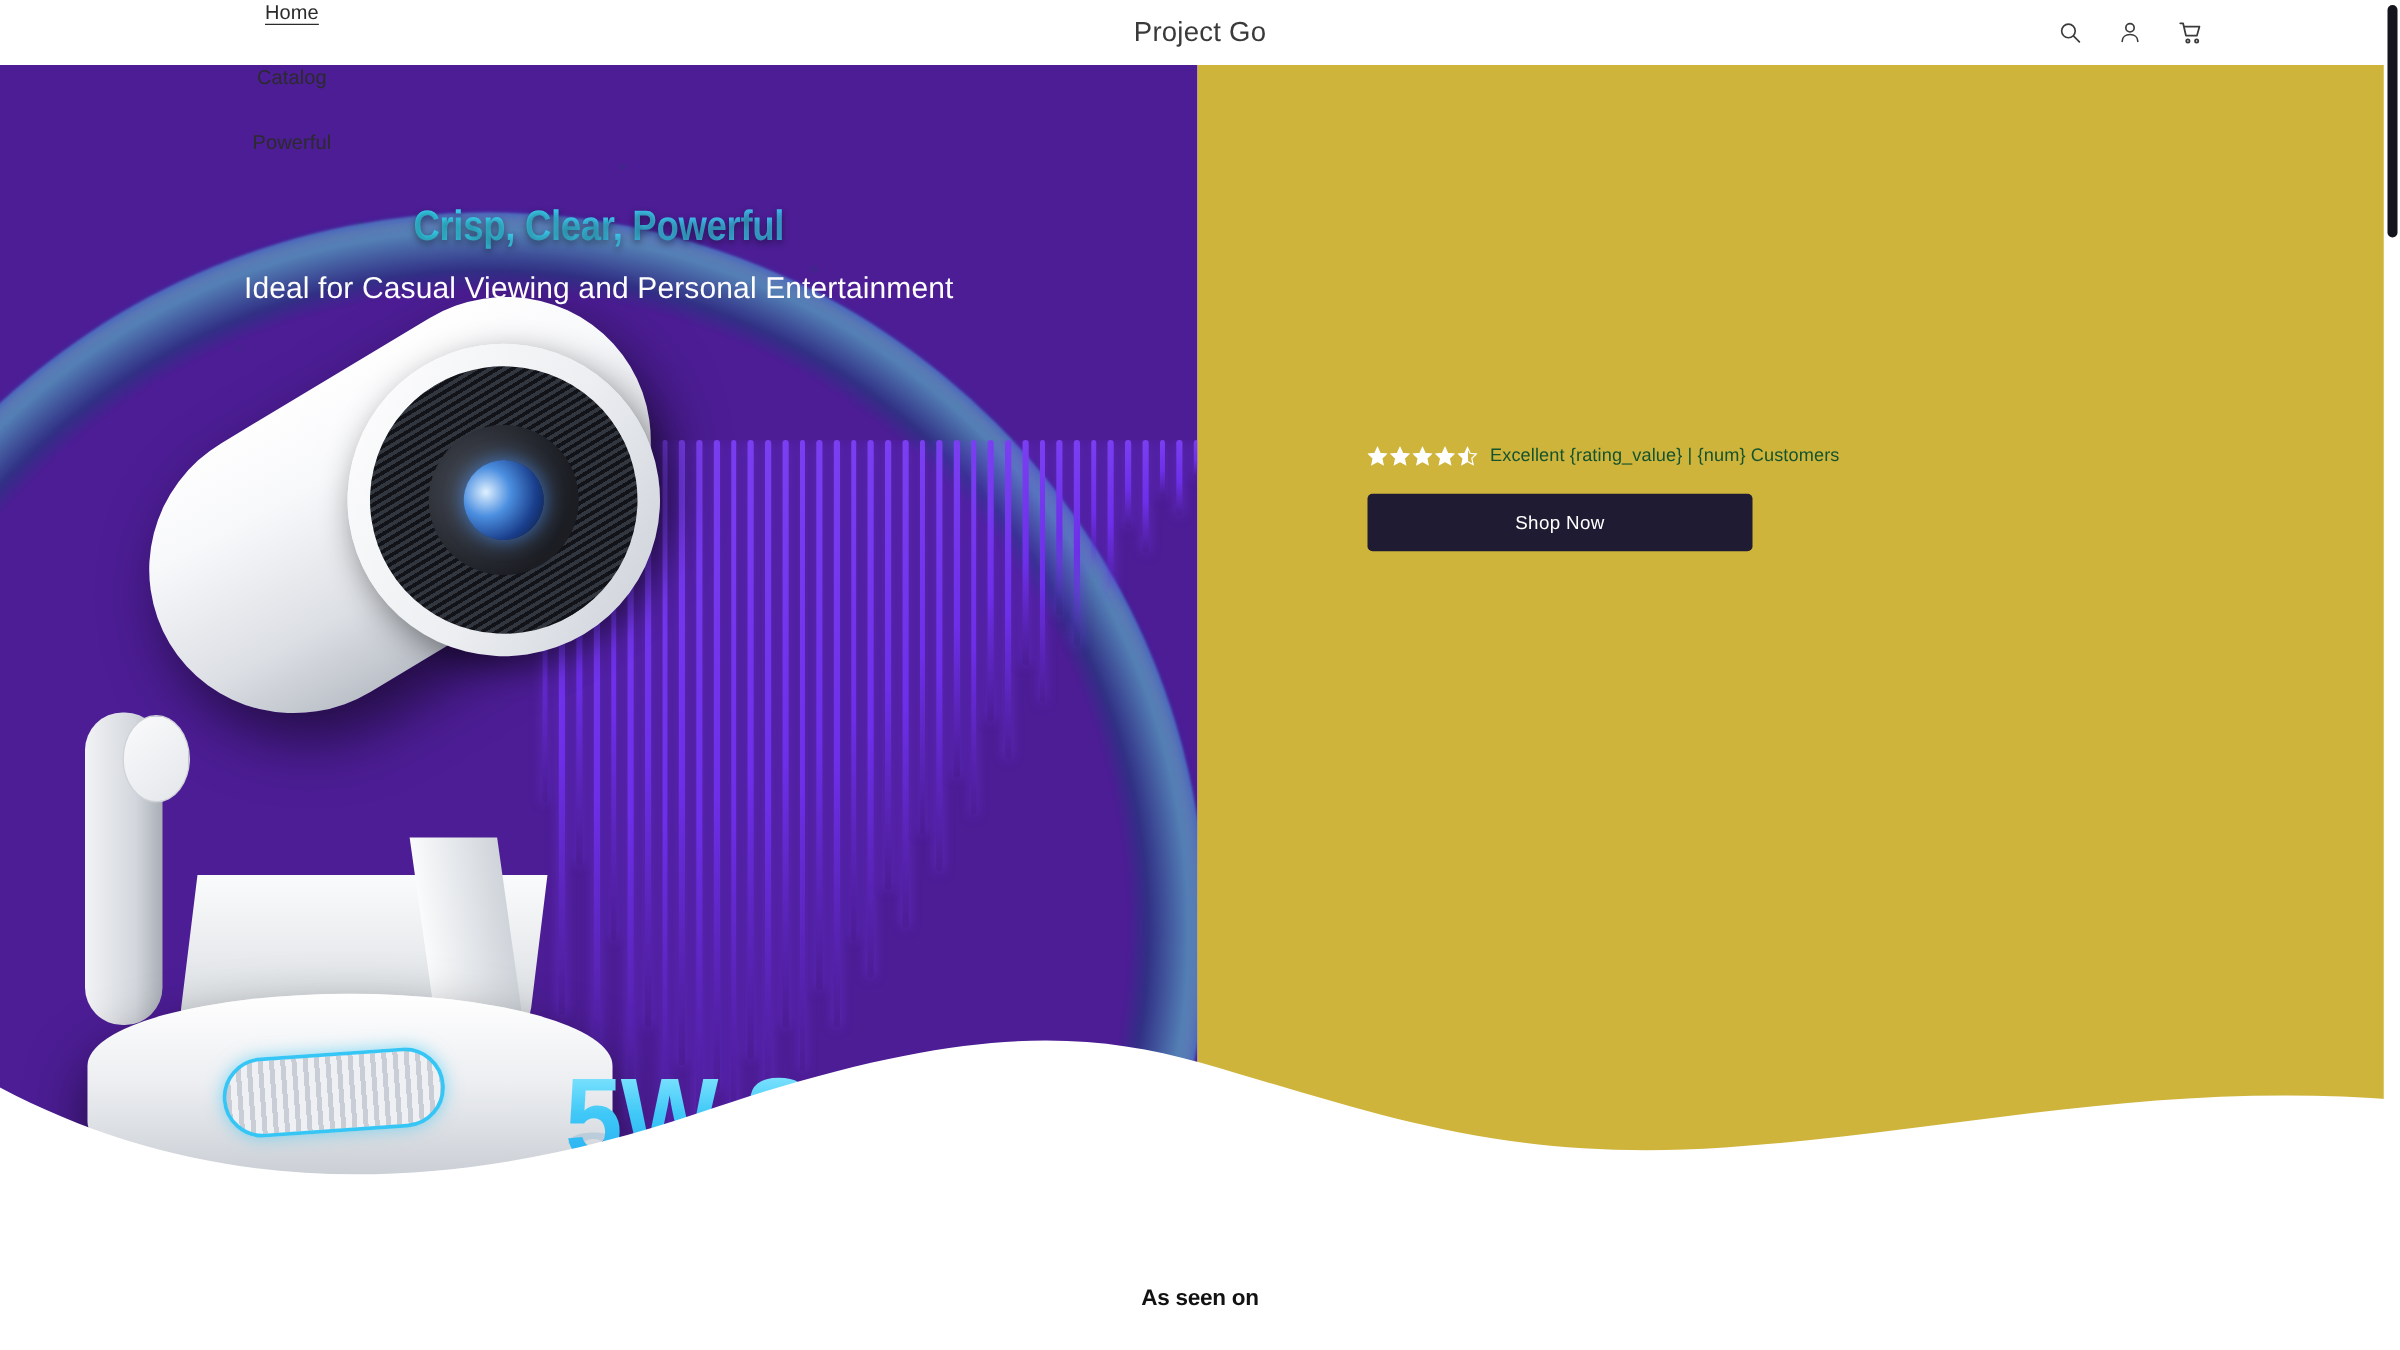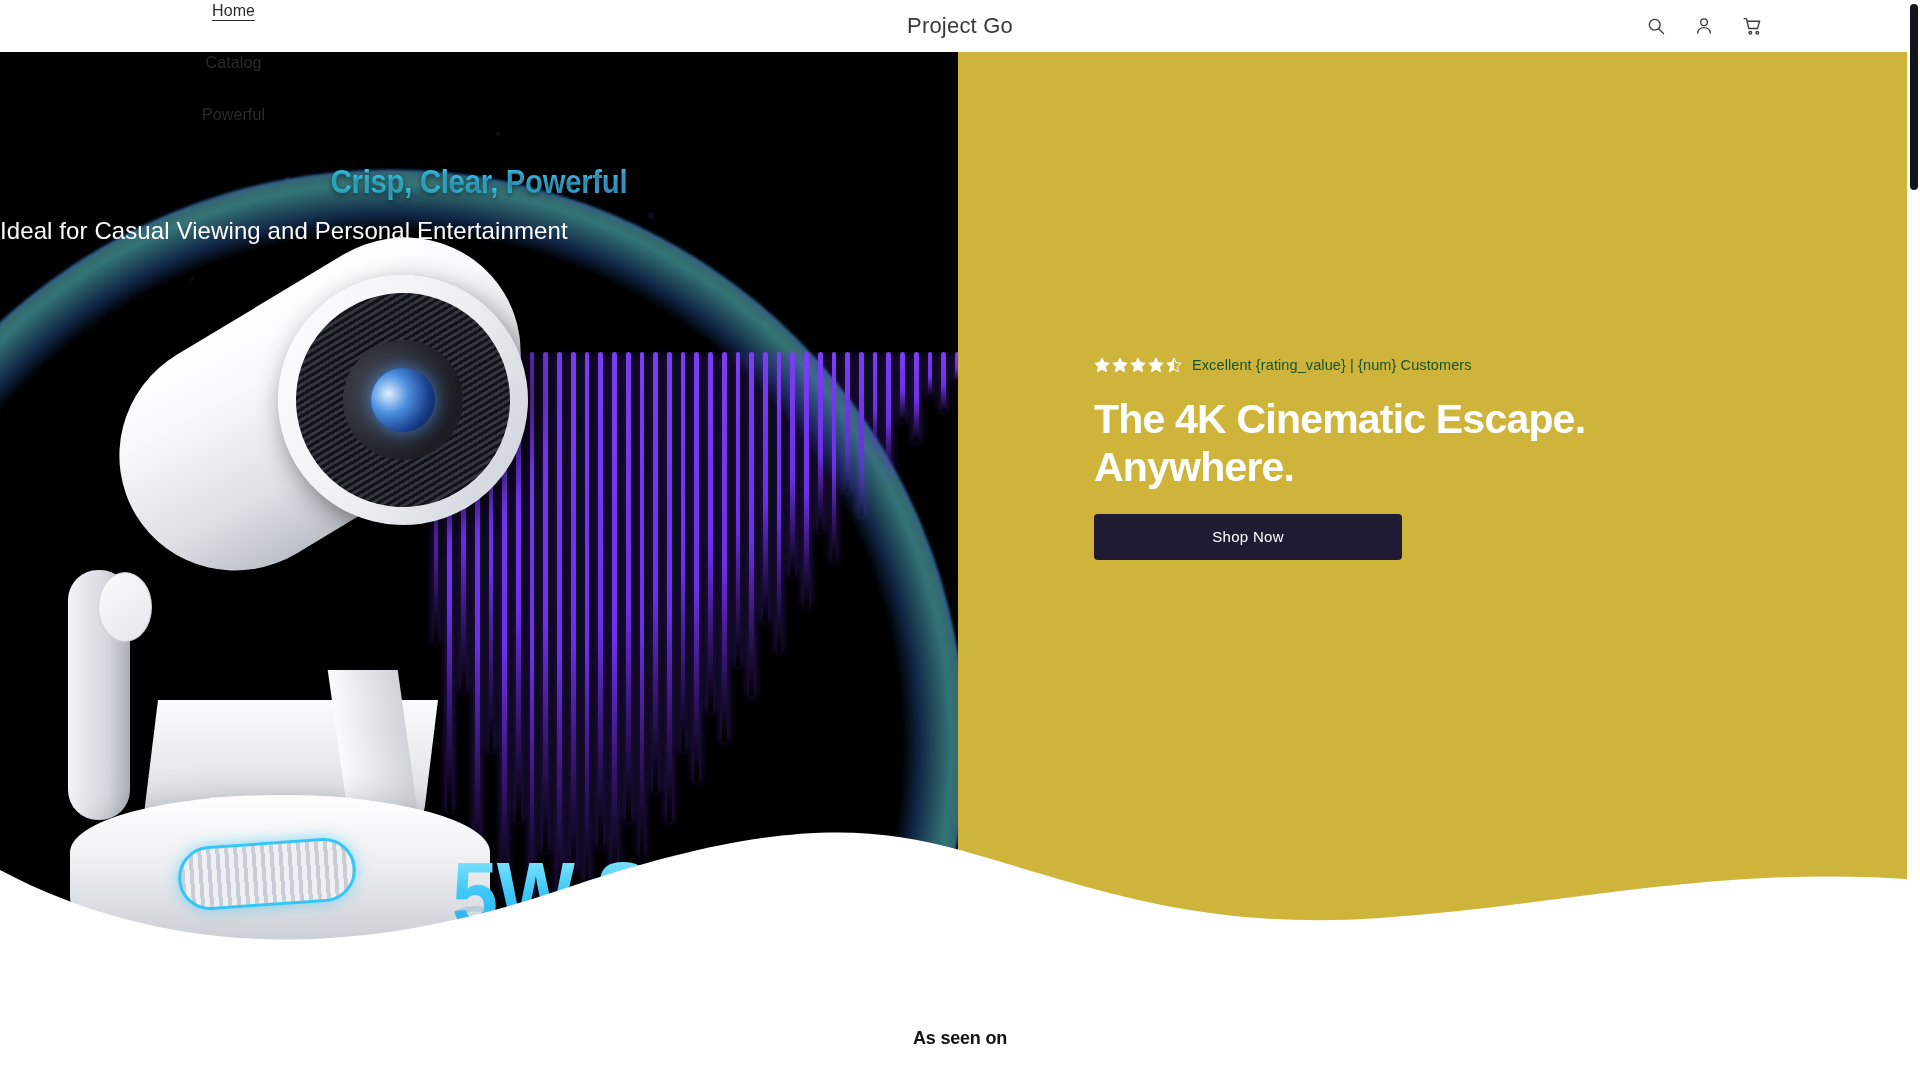--- a/index.html
+++ b/index.html
@@ -24,21 +24,21 @@
   .icon-btn { width:26px; height:26px; display:flex; align-items:center;
     justify-content:center; cursor:pointer; }
   .icon-btn svg { display:block; }
 
   
   .hero { position:absolute; top:52px; left:0; width:1920px; height:908px;
     overflow:hidden; }
 
   
   .hero-media { position:absolute; left:0; top:0; width:958px; height:908px;
-    background:#000000; overflow:hidden; }
+    background:#4c1d95; overflow:hidden; }
   .map-tex { position:absolute; inset:0;
     background:
       radial-gradient(circle at 30% 14%, rgba(40,62,115,.30) 0 2px, transparent 3px),
       radial-gradient(circle at 52% 9%,  rgba(40,62,115,.26) 0 2px, transparent 3px),
       radial-gradient(circle at 68% 18%, rgba(40,62,115,.22) 0 3px, transparent 4px),
       radial-gradient(circle at 20% 25%, rgba(40,62,115,.18) 0 2px, transparent 3px),
       radial-gradient(circle at 80% 30%, rgba(40,62,115,.20) 0 3px, transparent 4px),
       radial-gradient(circle at 12% 62%, rgba(40,62,115,.22) 0 4px, transparent 5px),
       radial-gradient(circle at 35% 72%, rgba(40,62,115,.16) 0 3px, transparent 4px);
     opacity:.9; }
@@ -104,21 +104,21 @@
   .proj-shadow { position:absolute; left:40px; top:660px; width:470px; height:70px;
     border-radius:50%; background:radial-gradient(ellipse,rgba(0,0,0,.75),transparent 72%); }
 
   
   .ov-title { position:absolute; left:0; top:110px; width:958px; text-align:center;
     font-size:34px; font-weight:bold; letter-spacing:-.3px;
     transform:scaleX(.86); transform-origin:center;
     background:linear-gradient(90deg,#25e5f5 0%,#3fd3f7 45%,#4aa6f8 100%);
     -webkit-background-clip:text; background-clip:text; color:transparent;
     text-shadow:0 2px 6px rgba(0,0,0,.45); }
-  .ov-sub { position:absolute; left:0; top:165px; width:958px; text-align:left;
+  .ov-sub { position:absolute; left:0; top:165px; width:958px; text-align:center;
     font-size:24px; color:#fdfdfd; letter-spacing:.1px; }
   .ov-big { position:absolute; left:452px; top:800px; width:510px;
     font-size:92px; font-weight:bold; line-height:.95; letter-spacing:-1.5px;
     transform:scaleX(.9); transform-origin:left center;
     background:linear-gradient(180deg,#8ce9ff 0%,#3fc8f7 45%,#1fa8ee 100%);
     -webkit-background-clip:text; background-clip:text; color:transparent; }
   .ov-big-refl { position:absolute; left:452px; top:893px; width:510px;
     font-size:92px; font-weight:bold; line-height:.95; letter-spacing:-1.5px;
     transform:scaleX(.9) scaleY(-.52); transform-origin:left top;
     color:rgba(70,140,190,.20); }
@@ -309,24 +309,20 @@
                   <stop offset="50%" stop-color="#ffffff"></stop>
                   <stop offset="50%" stop-color="rgba(255,255,255,0)"></stop>
                 </linearGradient>
               </defs>
               <path d="M9 1.1 11.35 6.3 17 7 12.9 10.85 14.05 16.5 9 13.7 3.95 16.5 5.1 10.85 1 7 6.65 6.3Z" fill="url(#sg4)" stroke="#ffffff" stroke-width="1.1"></path>
             </svg>
           </div>
         <div class="rating-text">Excellent {rating_value} | {num} Customers</div>
       </div>
 
-      <h1 class="panel-h1">
-        <span>The 4K Cinematic Escape.</span><br>
-        <span>Anywhere.</span>
-      </h1>
 
 
       <button class="shop-btn">Shop Now</button>
     </div>
   </div>
 
   <svg class="wave" viewBox="0 0 1920 210" preserveAspectRatio="none">
     <path d="M0,118 C170,208 360,206 560,138 C760,70 860,70 960,98
              C1100,138 1200,178 1380,166 C1560,154 1720,112 1920,128
              L1920,210 L0,210 Z" fill="#ffffff"></path>

